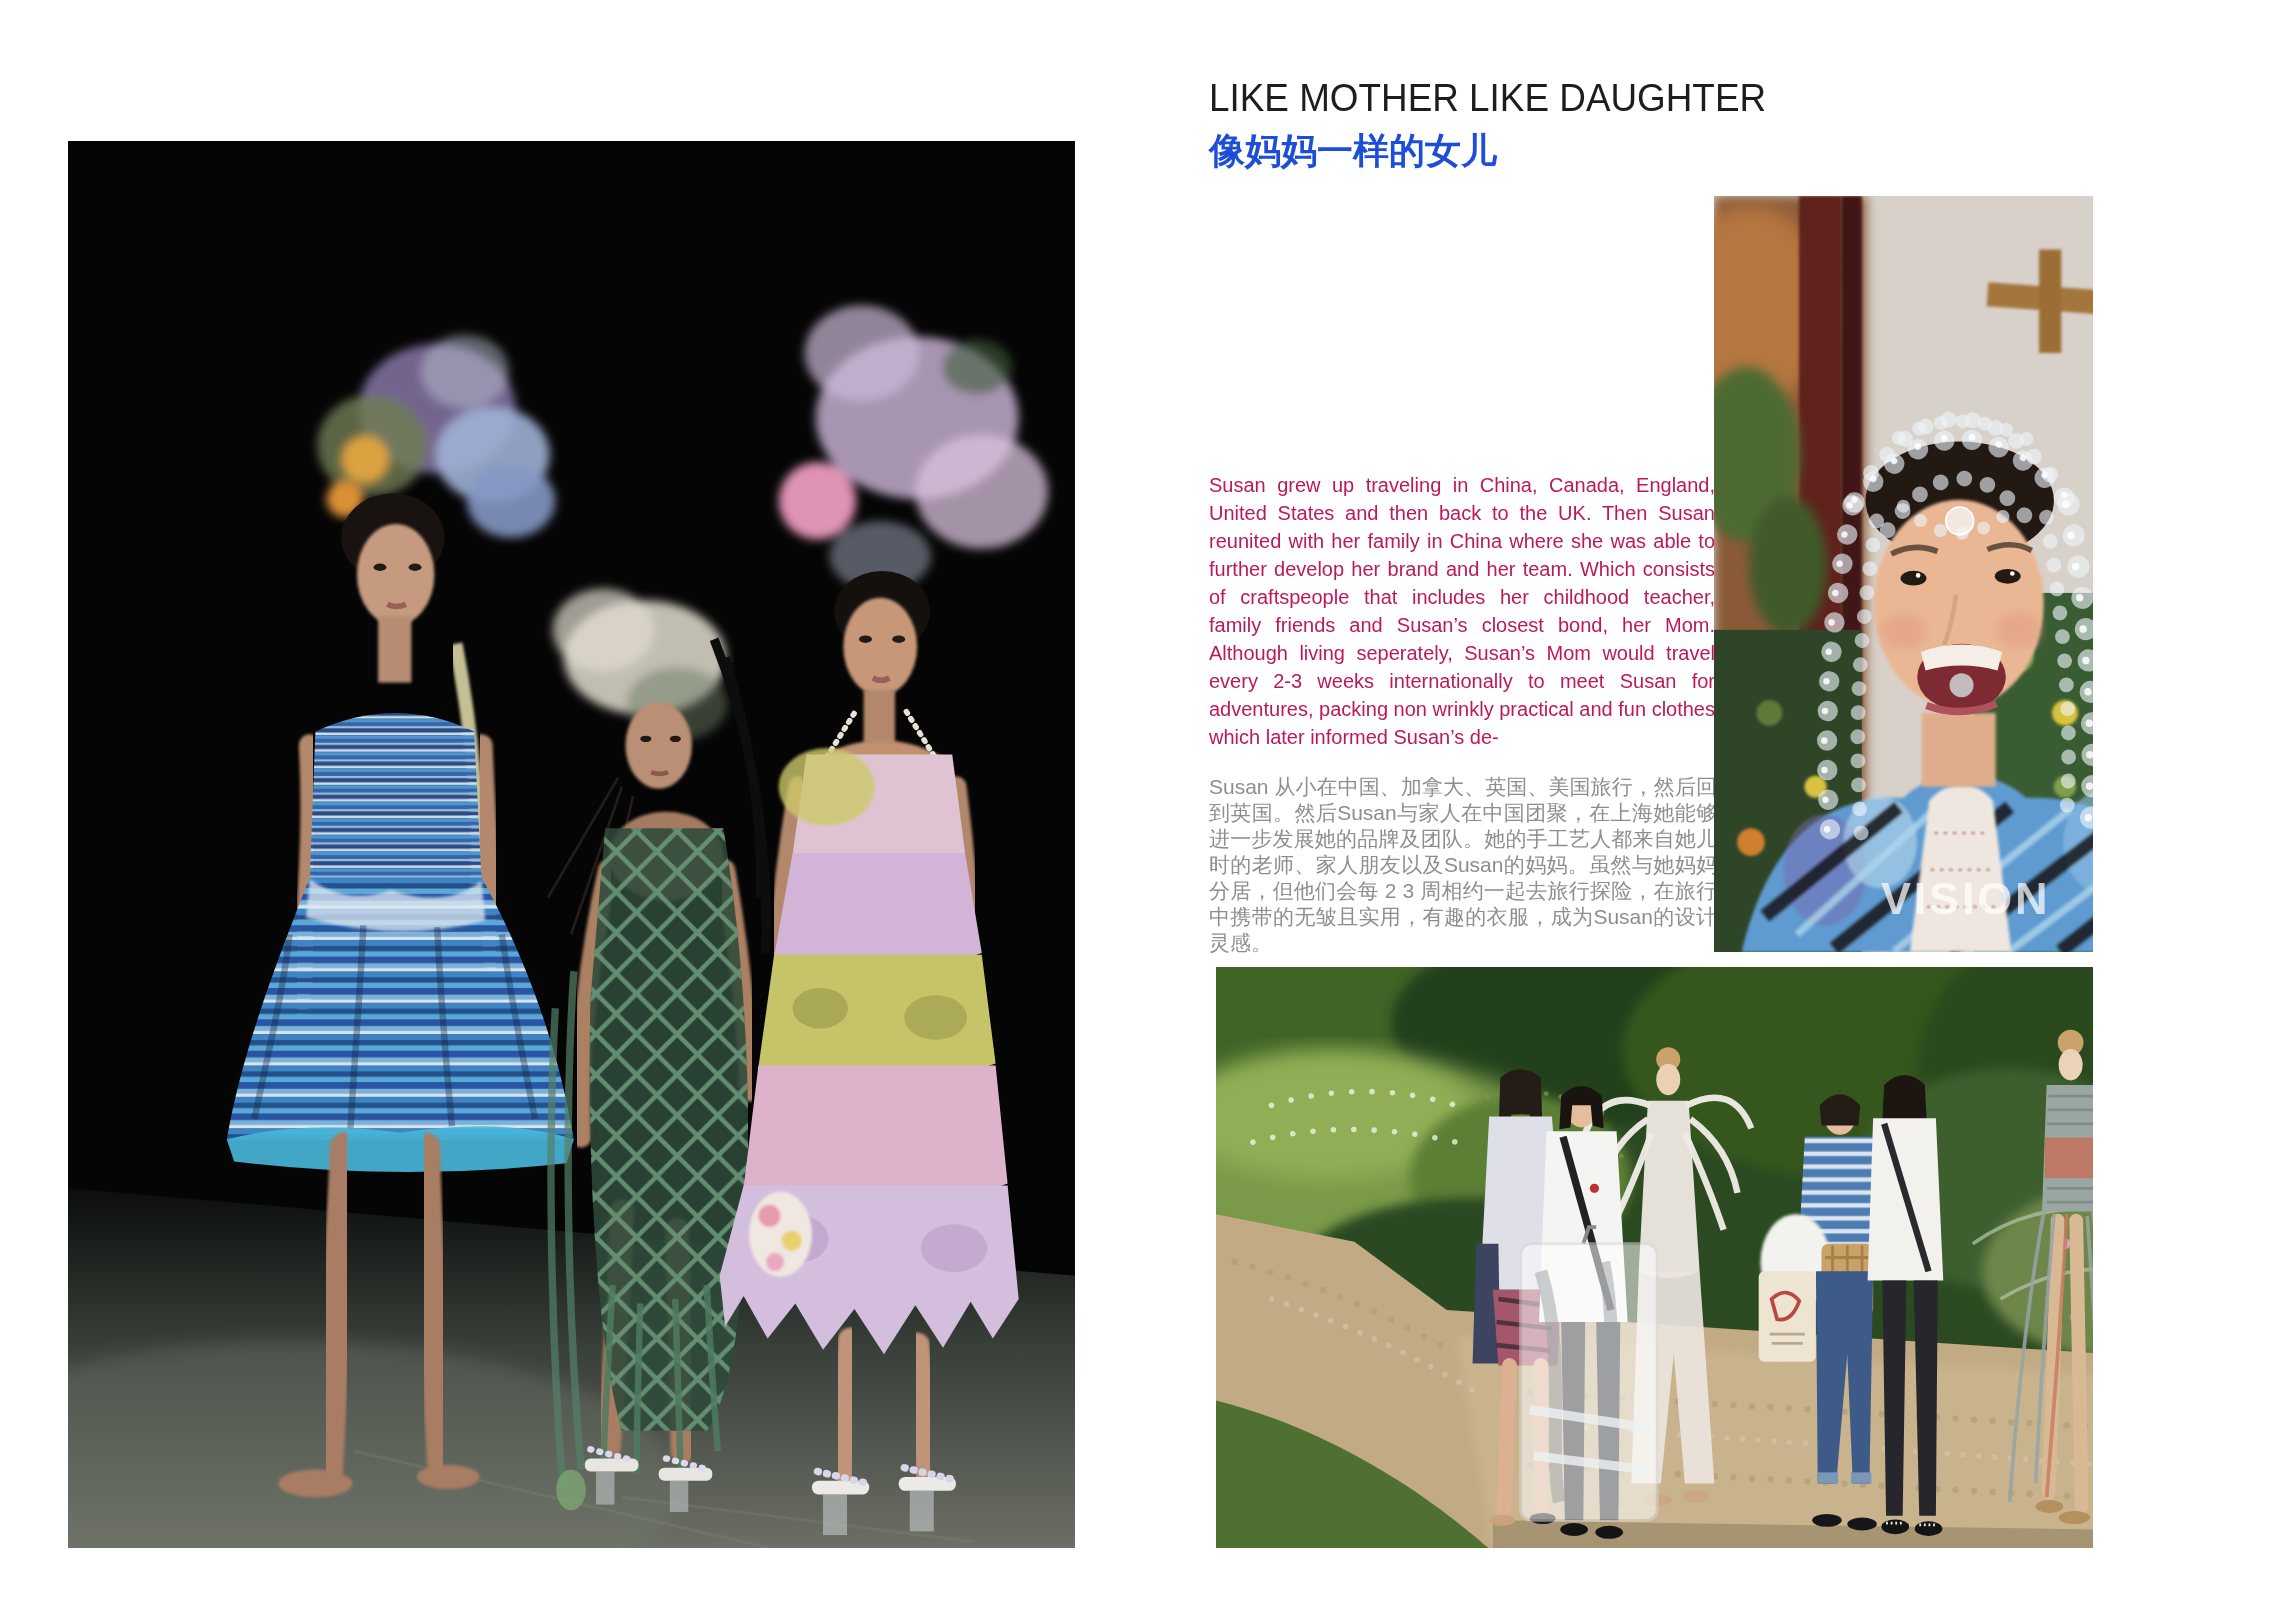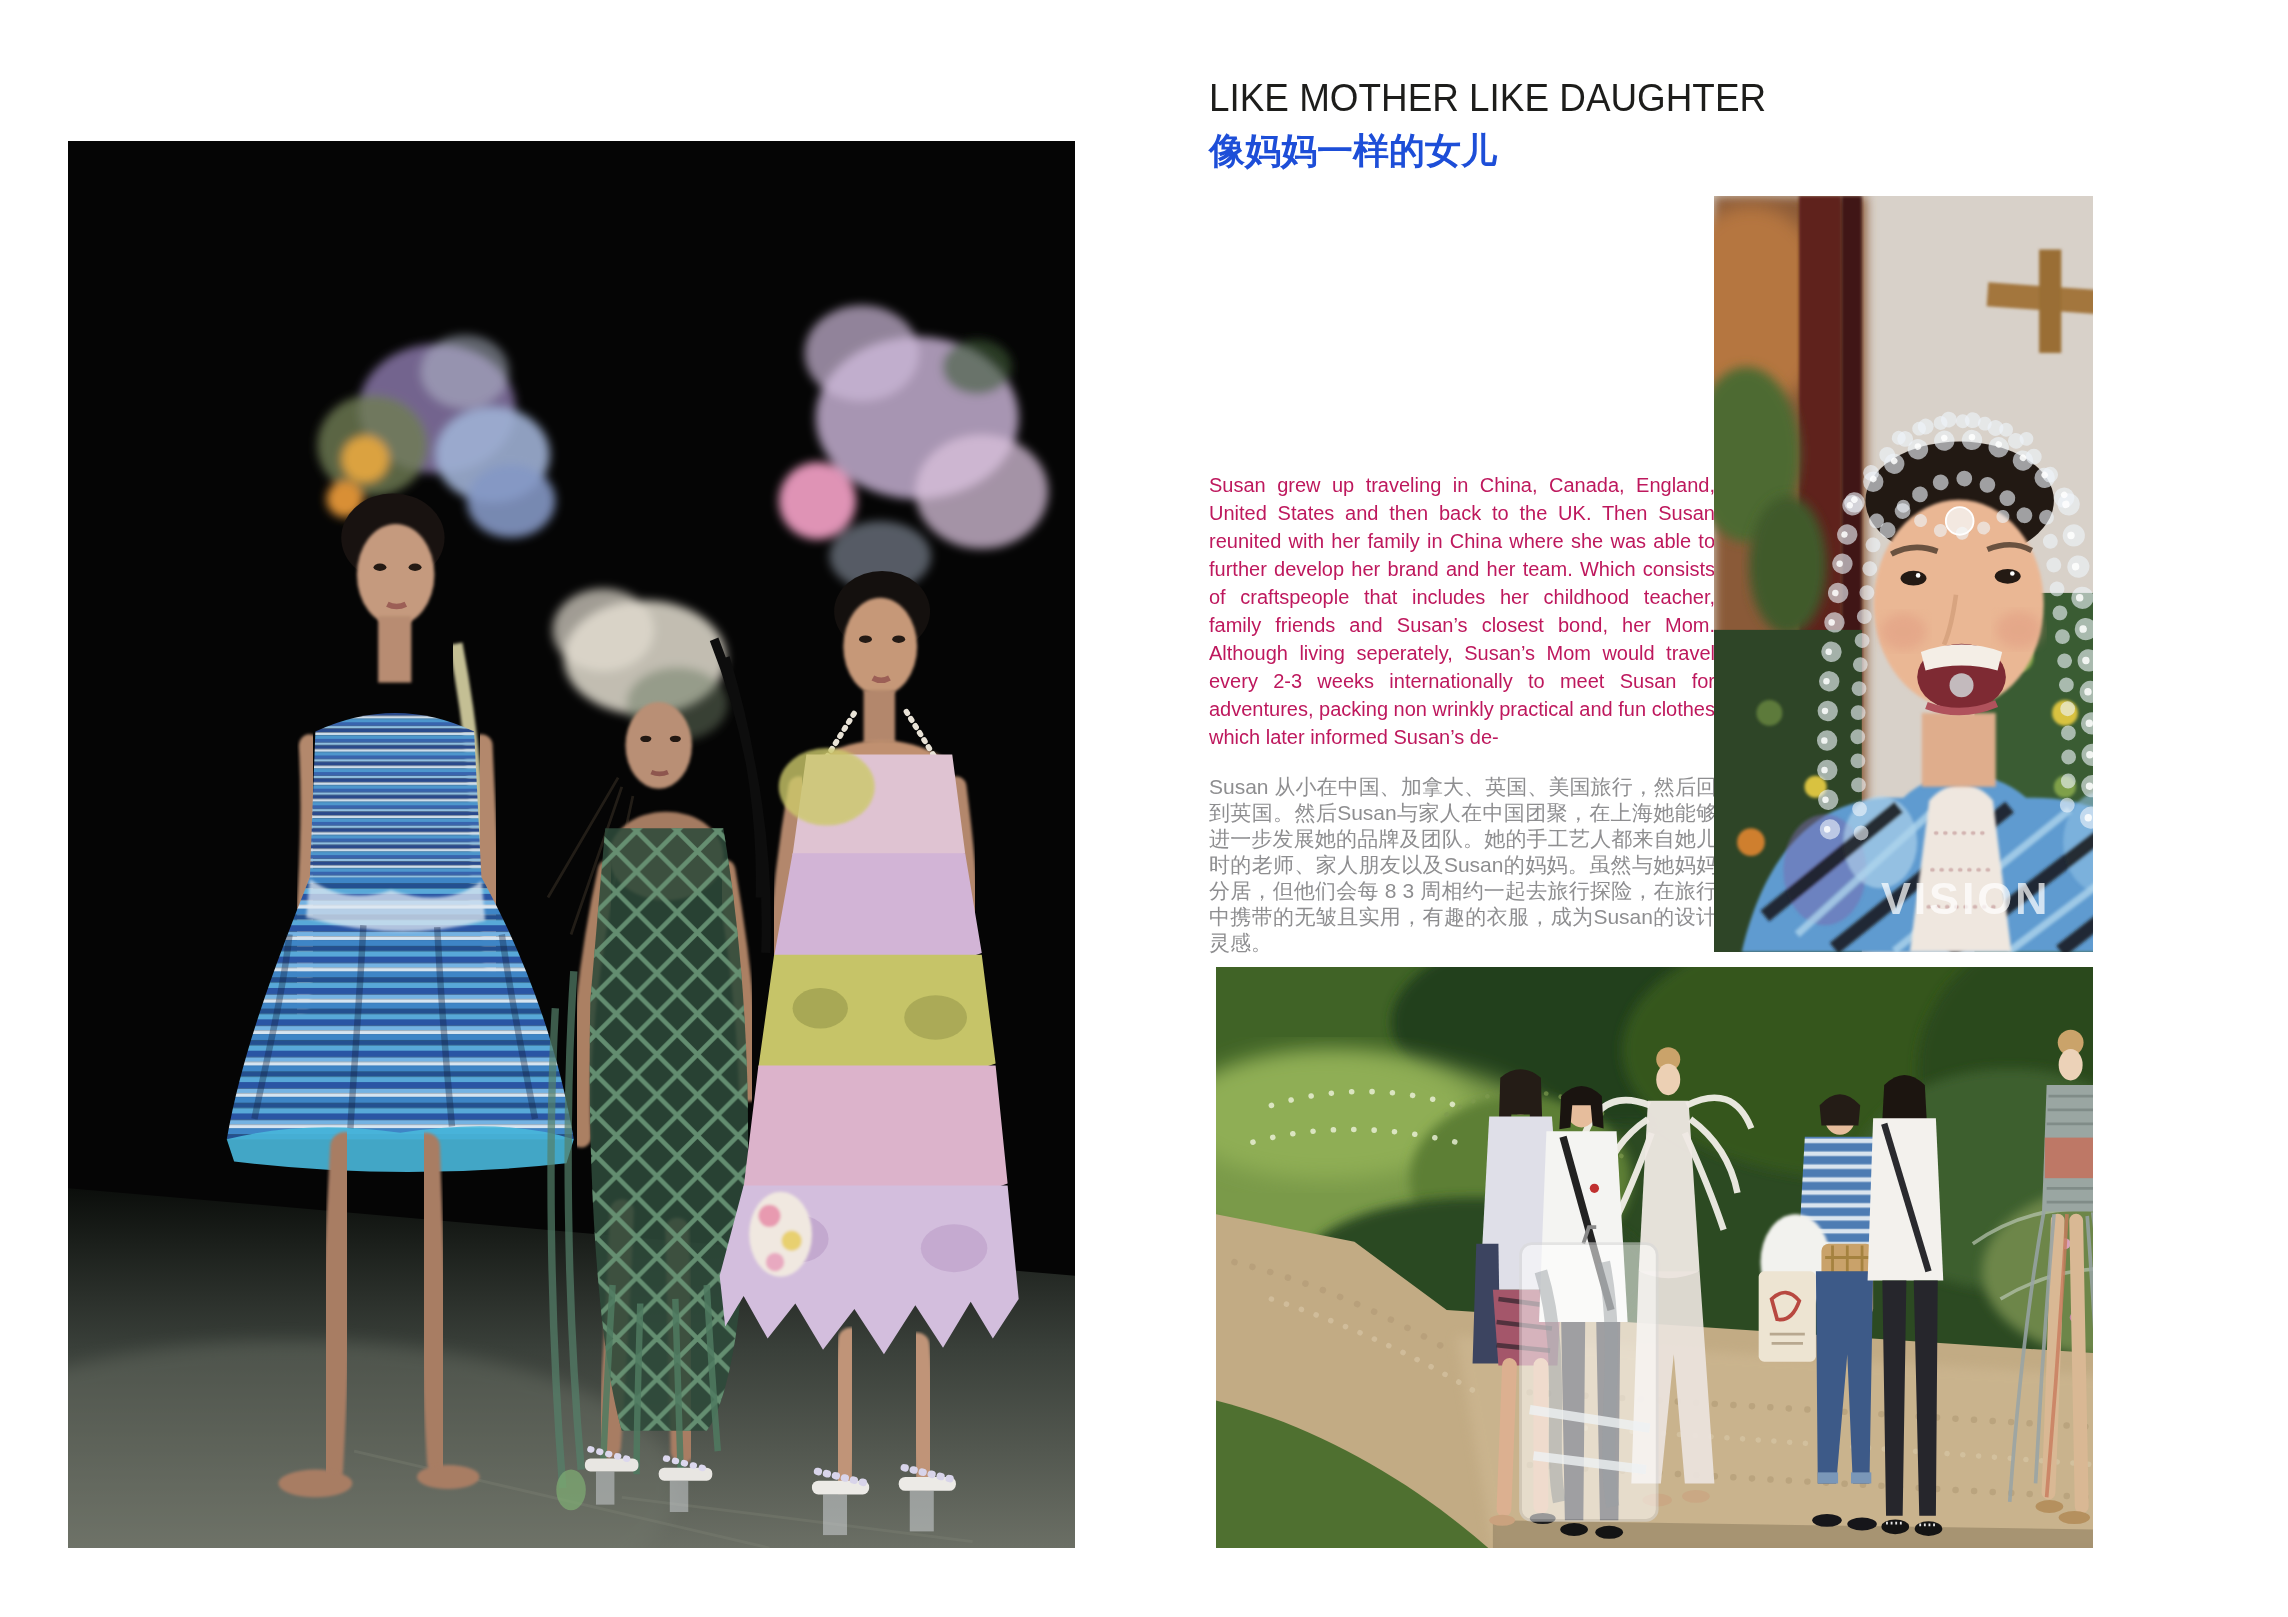--- a/index.html
+++ b/index.html
@@ -202,21 +202,21 @@
       </g>
     </svg>
   </figure>
 
   <header class="title-block">
     <div class="title-en">LIKE MOTHER LIKE DAUGHTER</div>
     <div class="title-zh">像妈妈一样的女儿</div>
   </header>
 
   <p class="body-en">Susan grew up traveling in China, Canada, England, United States and then back to the UK. Then Susan reunited with her family in China where she was able to further develop her brand and her team. Which consists of craftspeople that includes her childhood teacher, family friends and Susan’s closest bond, her Mom. Although living seperately, Susan’s Mom would travel every 2-3 weeks internationally to meet Susan for adventures, packing non wrinkly practical and fun clothes which later informed Susan’s de-</p>
-  <p class="body-zh">Susan 从小在中国、加拿大、英国、美国旅行，然后回到英国。然后Susan与家人在中国团聚，在上海她能够进一步发展她的品牌及团队。她的手工艺人都来自她儿时的老师、家人朋友以及Susan的妈妈。虽然与她妈妈分居，但他们会每 8 3 周相约一起去旅行探险，在旅行中携带的无皱且实用，有趣的衣服，成为Susan的设计灵感。</p>
+  <p class="body-zh">Susan 从小在中国、加拿大、英国、美国旅行，然后回到英国。然后Susan与家人在中国团聚，在上海她能够进一步发展她的品牌及团队。她的手工艺人都来自她儿时的老师、家人朋友以及Susan的妈妈。虽然与她妈妈分居，但他们会每 2 3 周相约一起去旅行探险，在旅行中携带的无皱且实用，有趣的衣服，成为Susan的设计灵感。</p>
 
   <figure class="photo" id="photo-mother" style="margin:0" aria-label="Susan's mother laughing, wearing a clear glass-bead headpiece over a blue patterned top">
     <svg viewBox="0 0 550 819" preserveAspectRatio="none">
       <defs>
         <filter id="Mb2">
             <feGaussianBlur stdDeviation="2"></feGaussianBlur>
           </filter>
         <filter id="Mb6">
             <feGaussianBlur stdDeviation="6"></feGaussianBlur>
           </filter>

